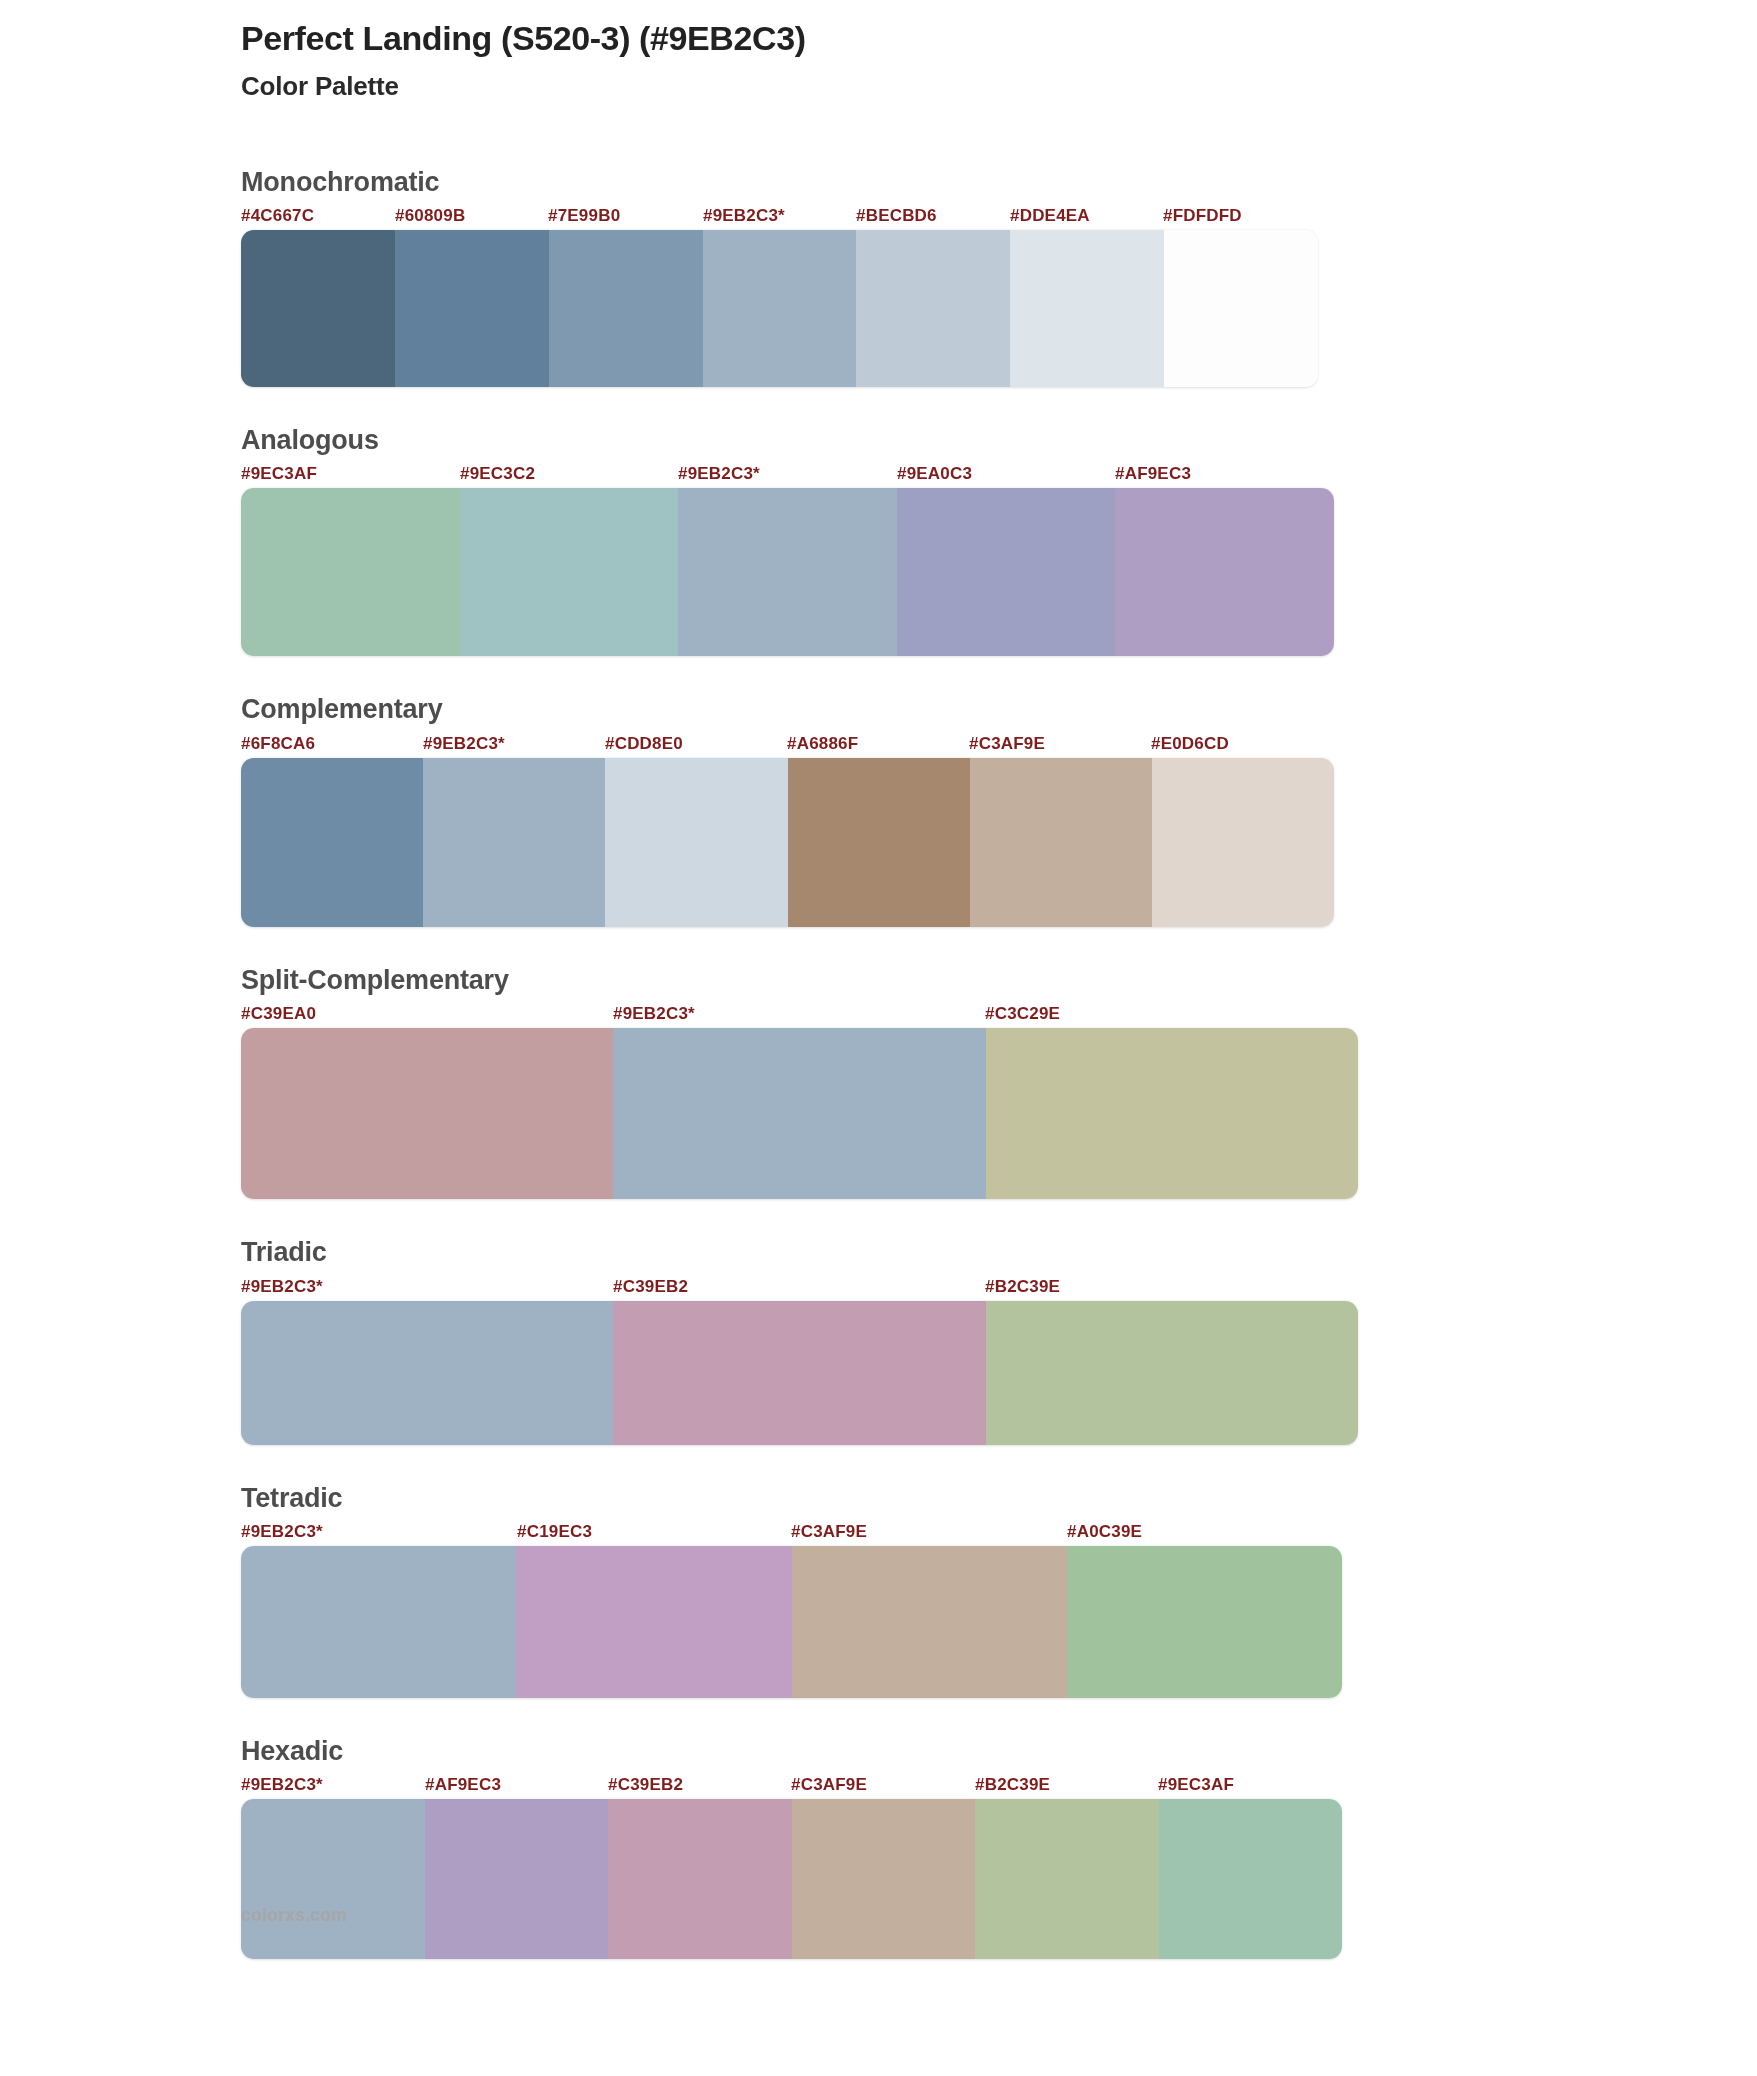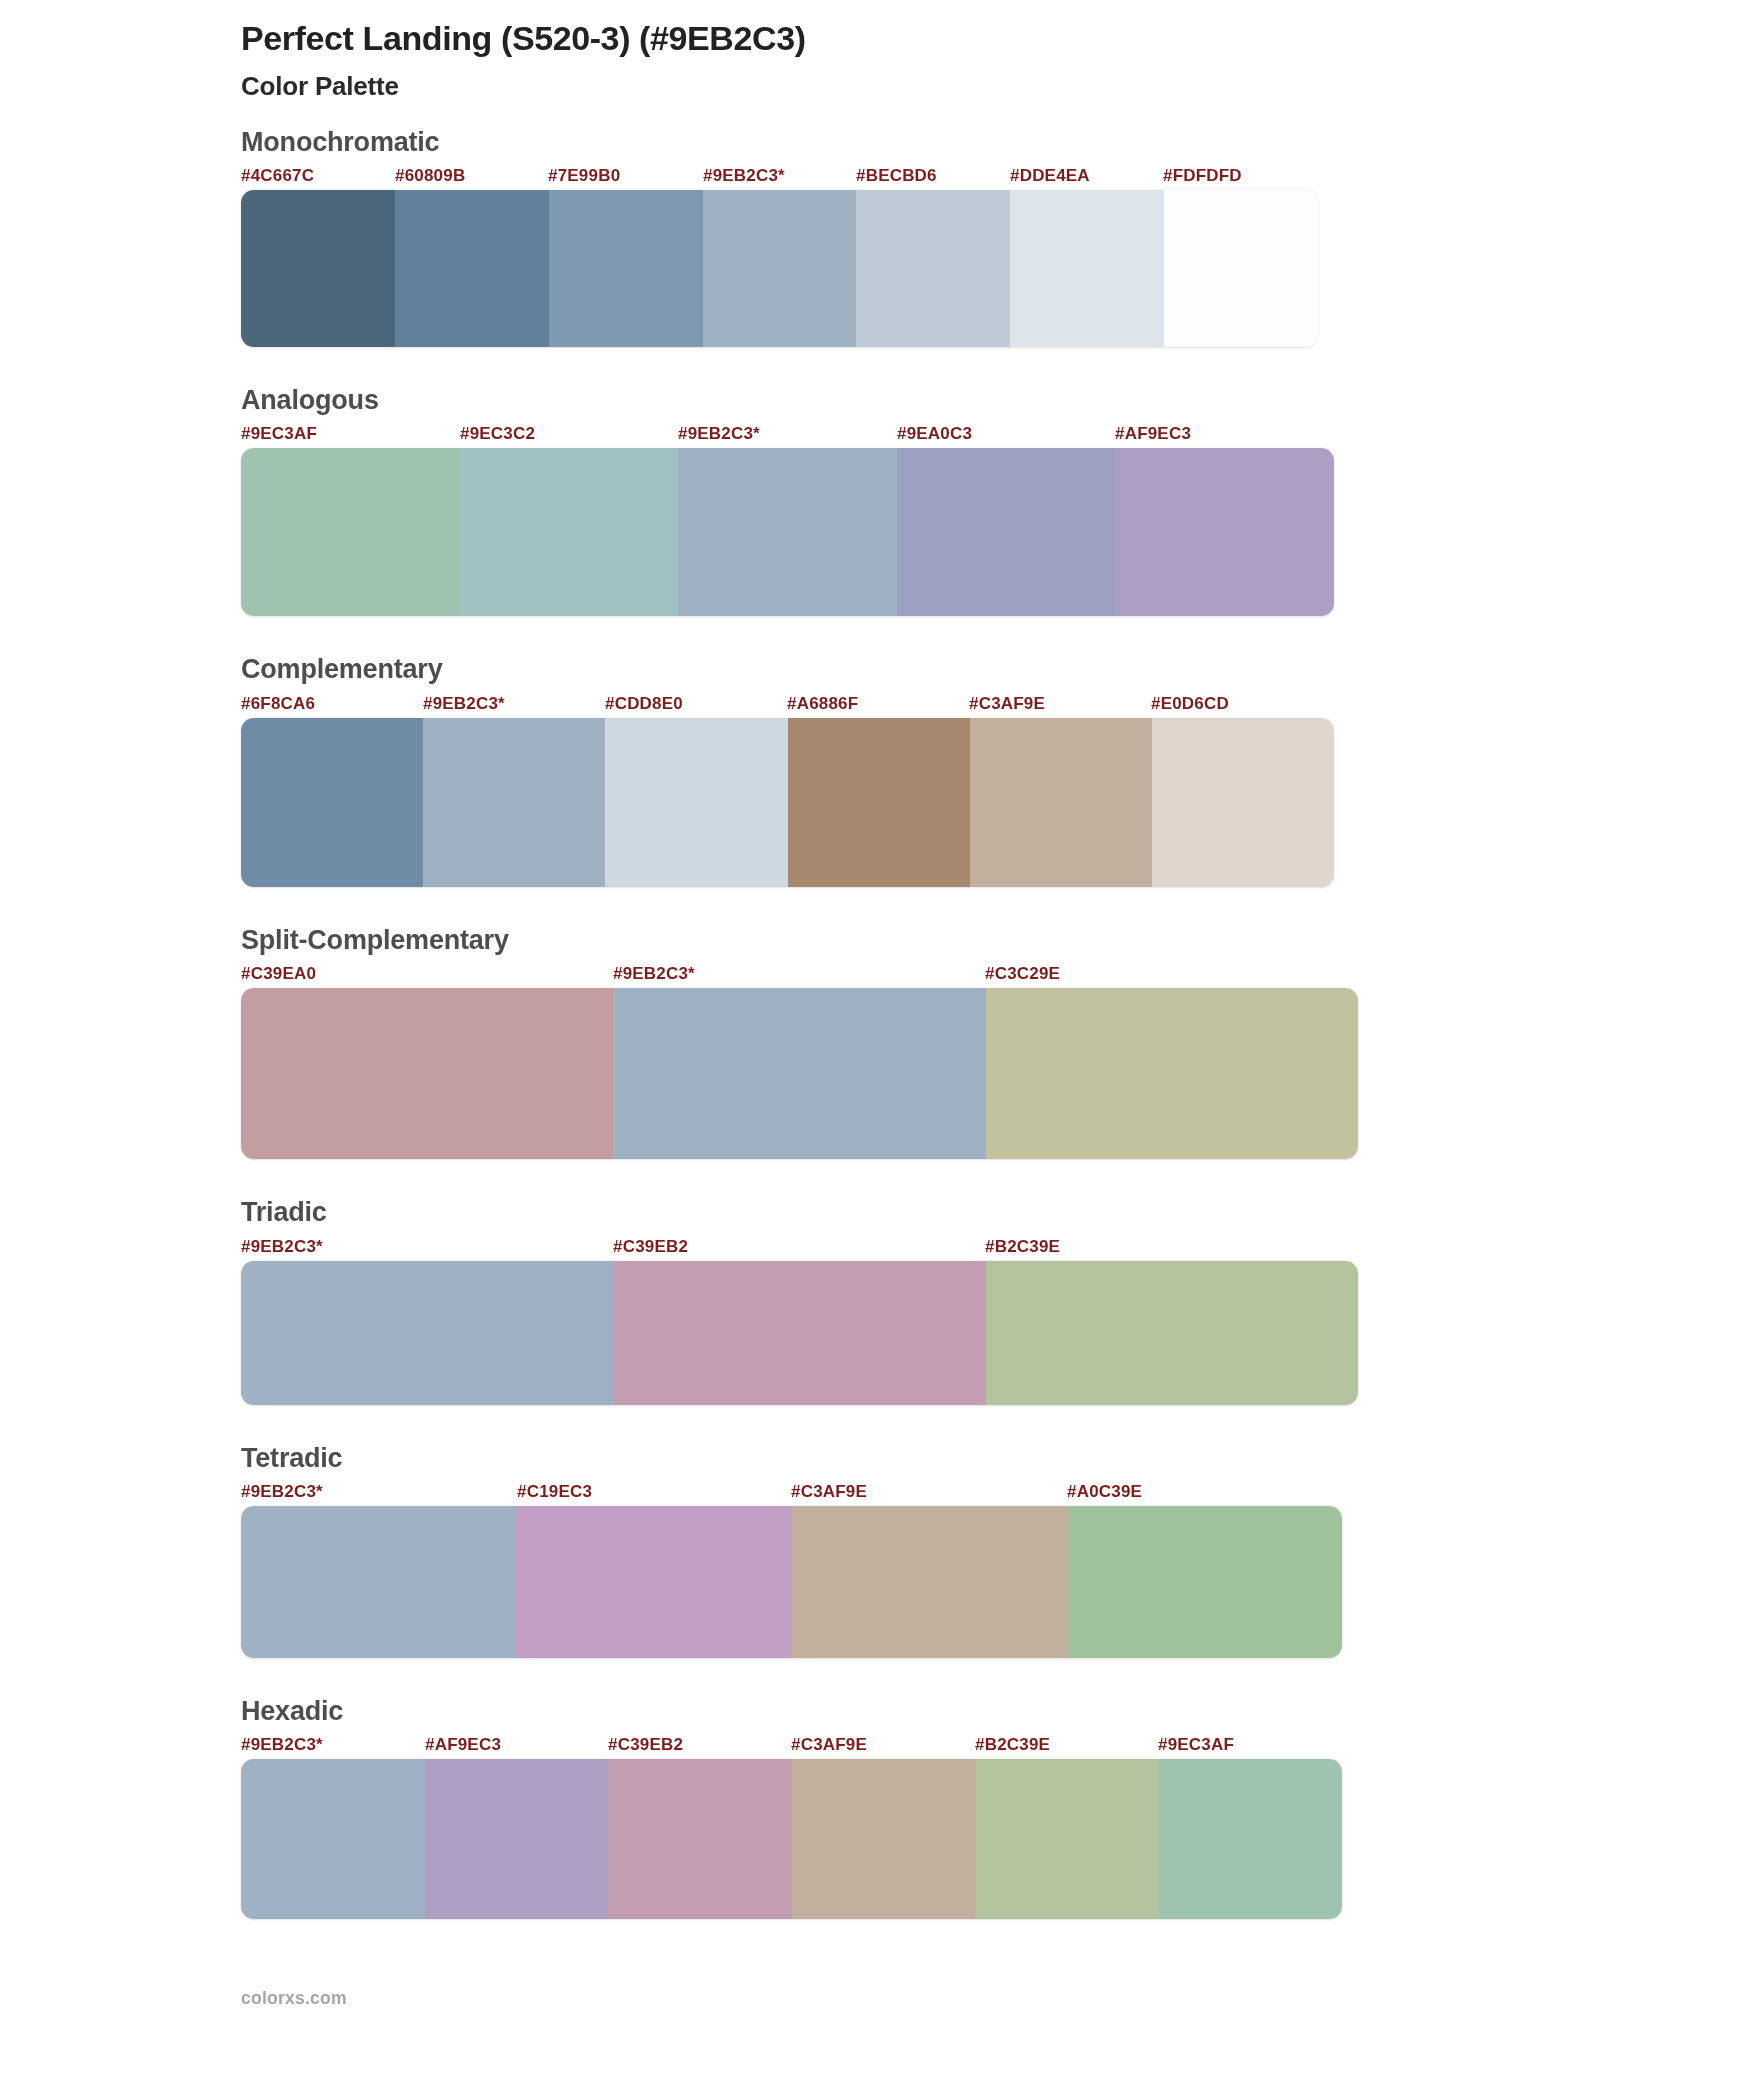--- a/index.html
+++ b/index.html
@@ -38,21 +38,21 @@
     margin-top: 12.8px;
     font-size: 26px;
     font-weight: bold;
     color: #2a2a2a;
     letter-spacing: -0.2px;
     line-height: 1.2;
   }
 
   
   .section { margin-top: 37px; }
-  .section:first-of-type { margin-top: 24px; }
+  .section:first-of-type { margin-top: 64px; }
   .section-title {
     font-size: 27px;
     font-weight: bold;
     color: #4d4d4d;
     letter-spacing: -0.2px;
     margin-bottom: 8px;
     line-height: 1.2;
   }
 
   .labels {
@@ -89,21 +89,21 @@
   .row-complement{ height: 169px; width: 1093px; }
   .row-split     { height: 171px; width: 1117px; }
   .row-triadic   { height: 144px; width: 1117px; }
   .row-tetradic  { height: 152px; width: 1101px; }
   .row-hexadic   { height: 160px; width: 1101px; }
 
   
   .footer {
     position: absolute;
     left: 241px;
-    top: 1988px;
+    top: 1905px;
     font-size: 17.6px;
     font-weight: bold;
     color: #a6a6a6;
     letter-spacing: 0.2px;
   }
 </style>
 </head>
 <body>
 
 <div class="page">

